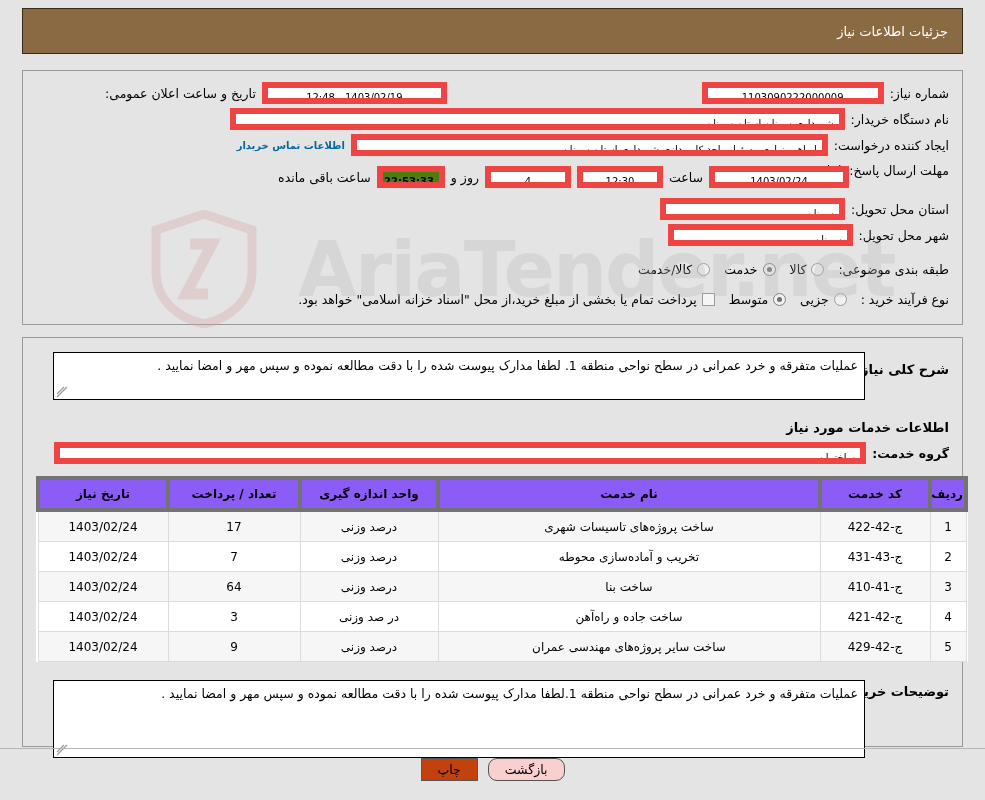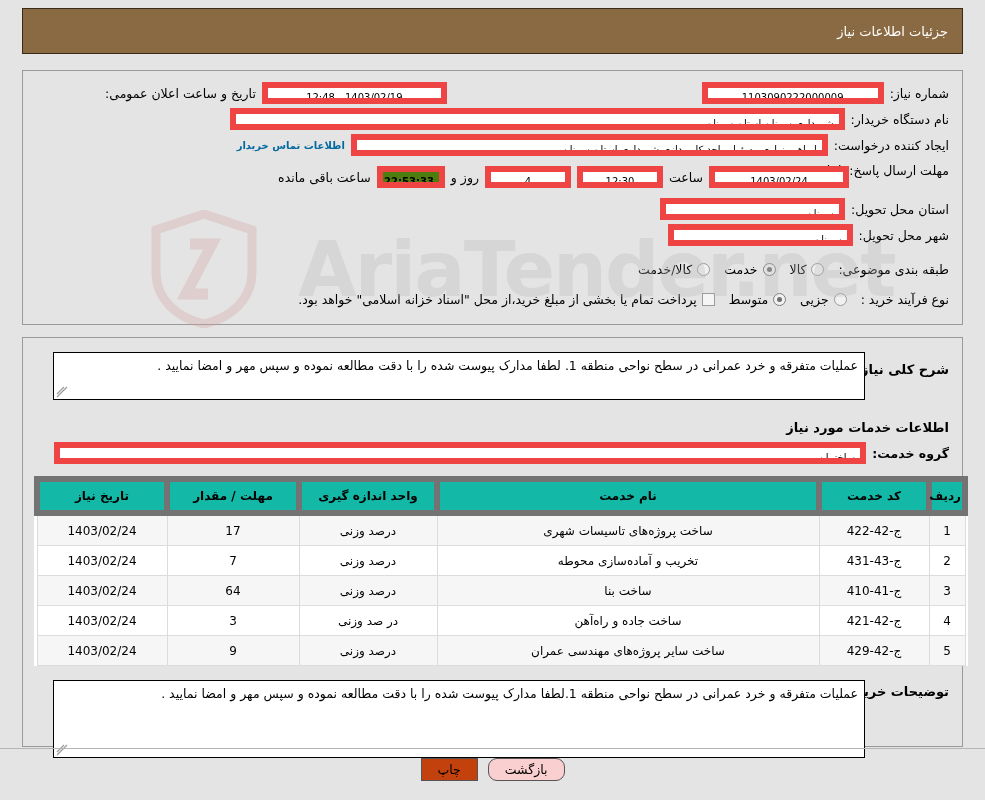--- a/index.html
+++ b/index.html
@@ -178,22 +178,22 @@
 
   
   .tbl {
     position: absolute;
     border-collapse: collapse;
     background: #fff;
     font-size: 12px;
     table-layout: fixed;
   }
   .tbl th {
-    background: #14b8a6;
-    border: 6px solid #737373;
+    background: #8b5cf6;
+    border: 4px solid #737373;
     font-weight: bold;
     height: 26px;
     color: #000;
     font-size: 12px;
   }
   .tbl td {
     border: 1px solid #dcdcdc;
     height: 27px;
     text-align: center;
     color: #000;
@@ -343,21 +343,21 @@
       <col style="width:138px">
         <col style="width:132px">
         <col style="width:130px">
     </colgroup>
     <thead>
       <tr>
         <th>ردیف</th>
         <th>کد خدمت</th>
         <th>نام خدمت</th>
         <th>واحد اندازه گیری</th>
-        <th>مهلت / مقدار</th>
+        <th>تعداد / پرداخت</th>
         <th>تاریخ نیاز</th>
       </tr>
     </thead>
     <tbody id="services-tbody">
         <tr class="odd">
           <td>1</td>
           <td>ج-42-422</td>
           <td>ساخت پروژه‌های تاسیسات شهری</td>
           <td>درصد وزنی</td>
           <td>17</td>

